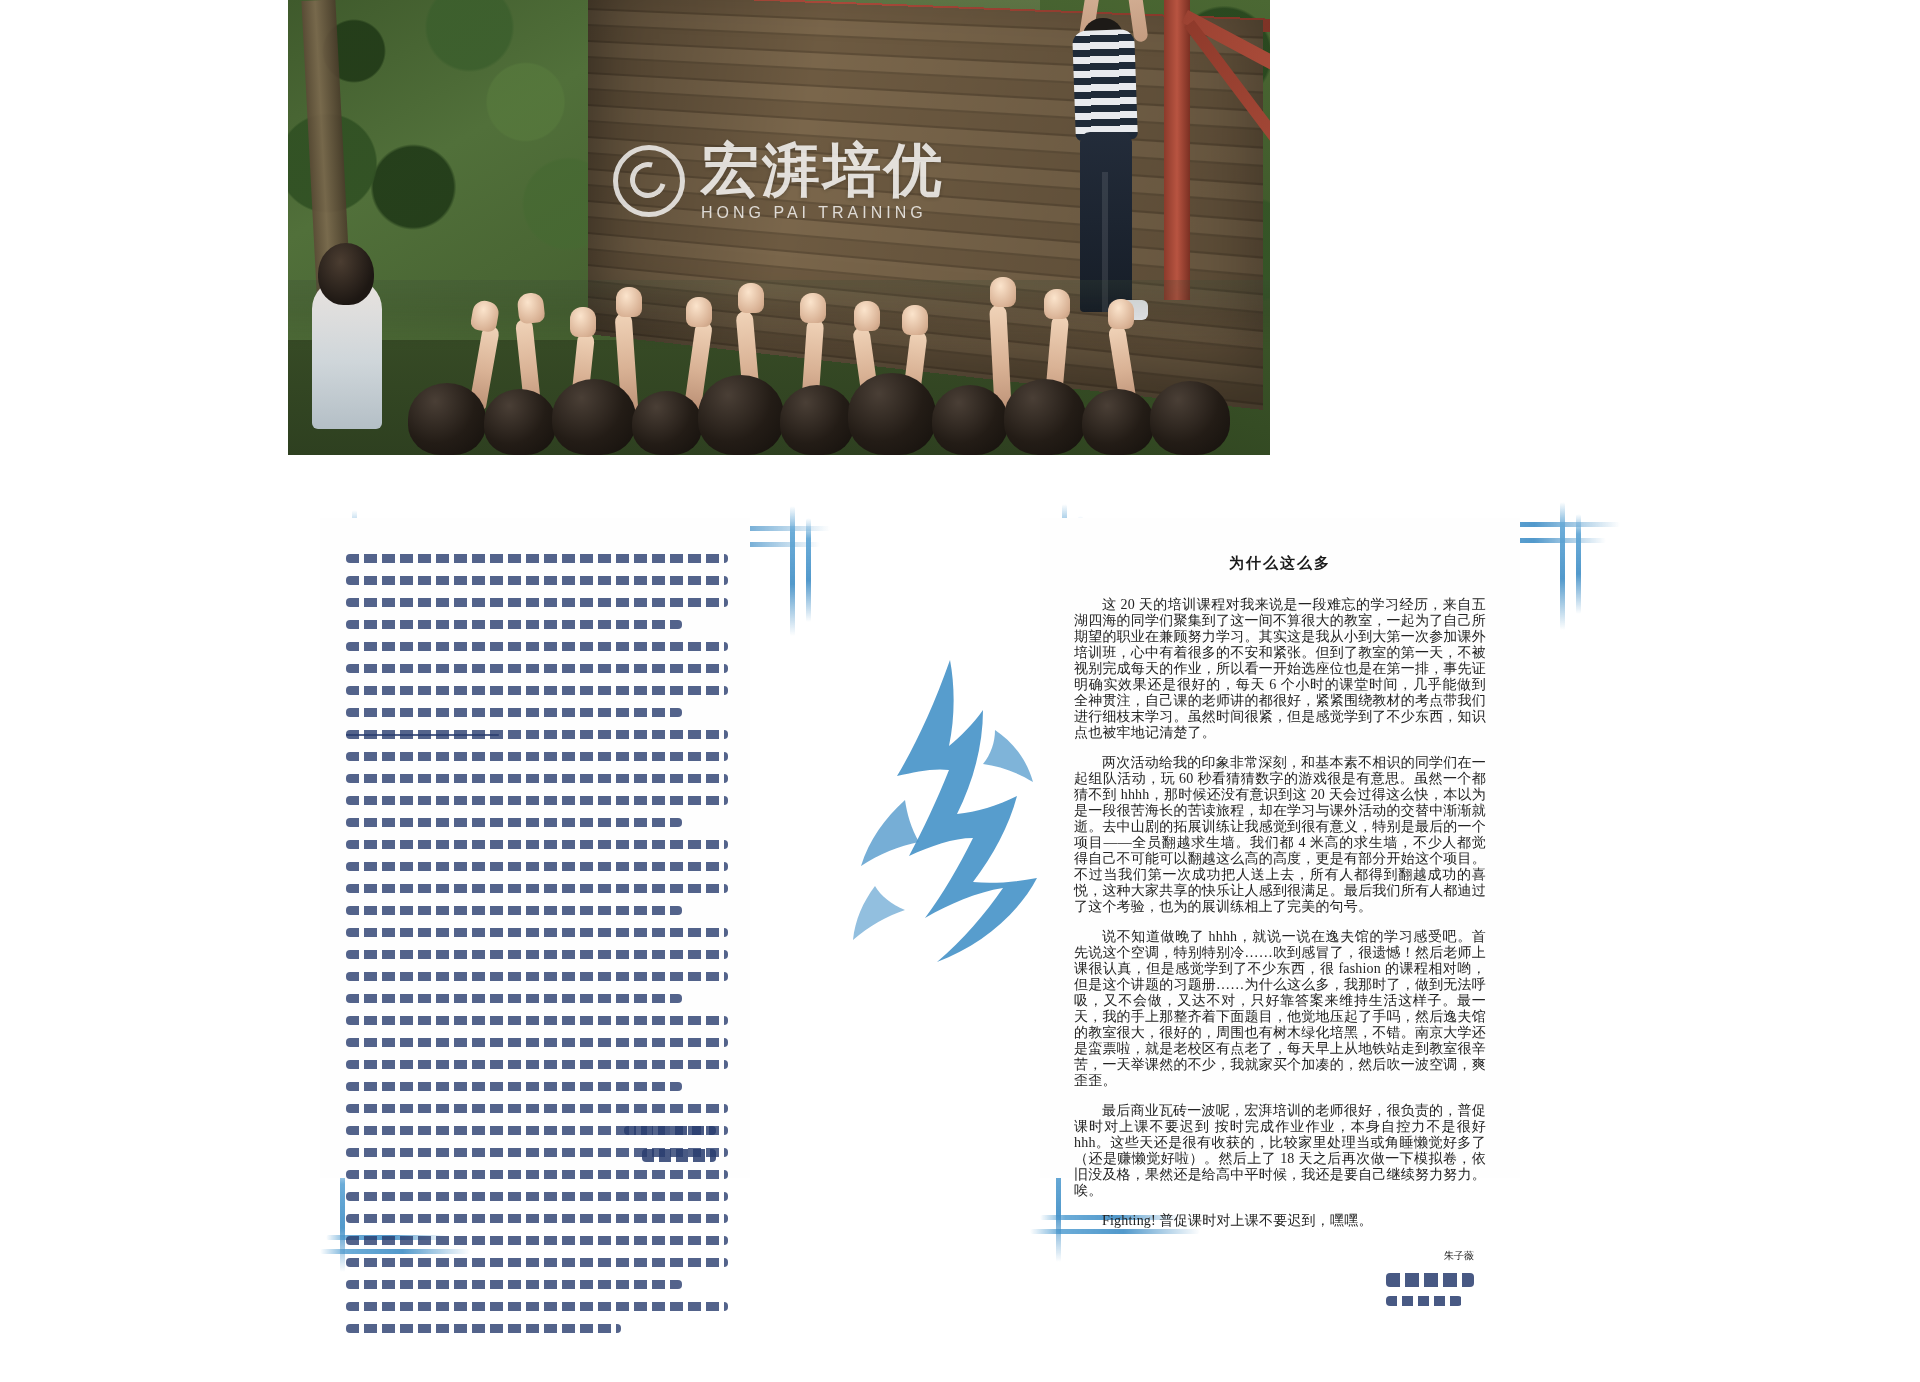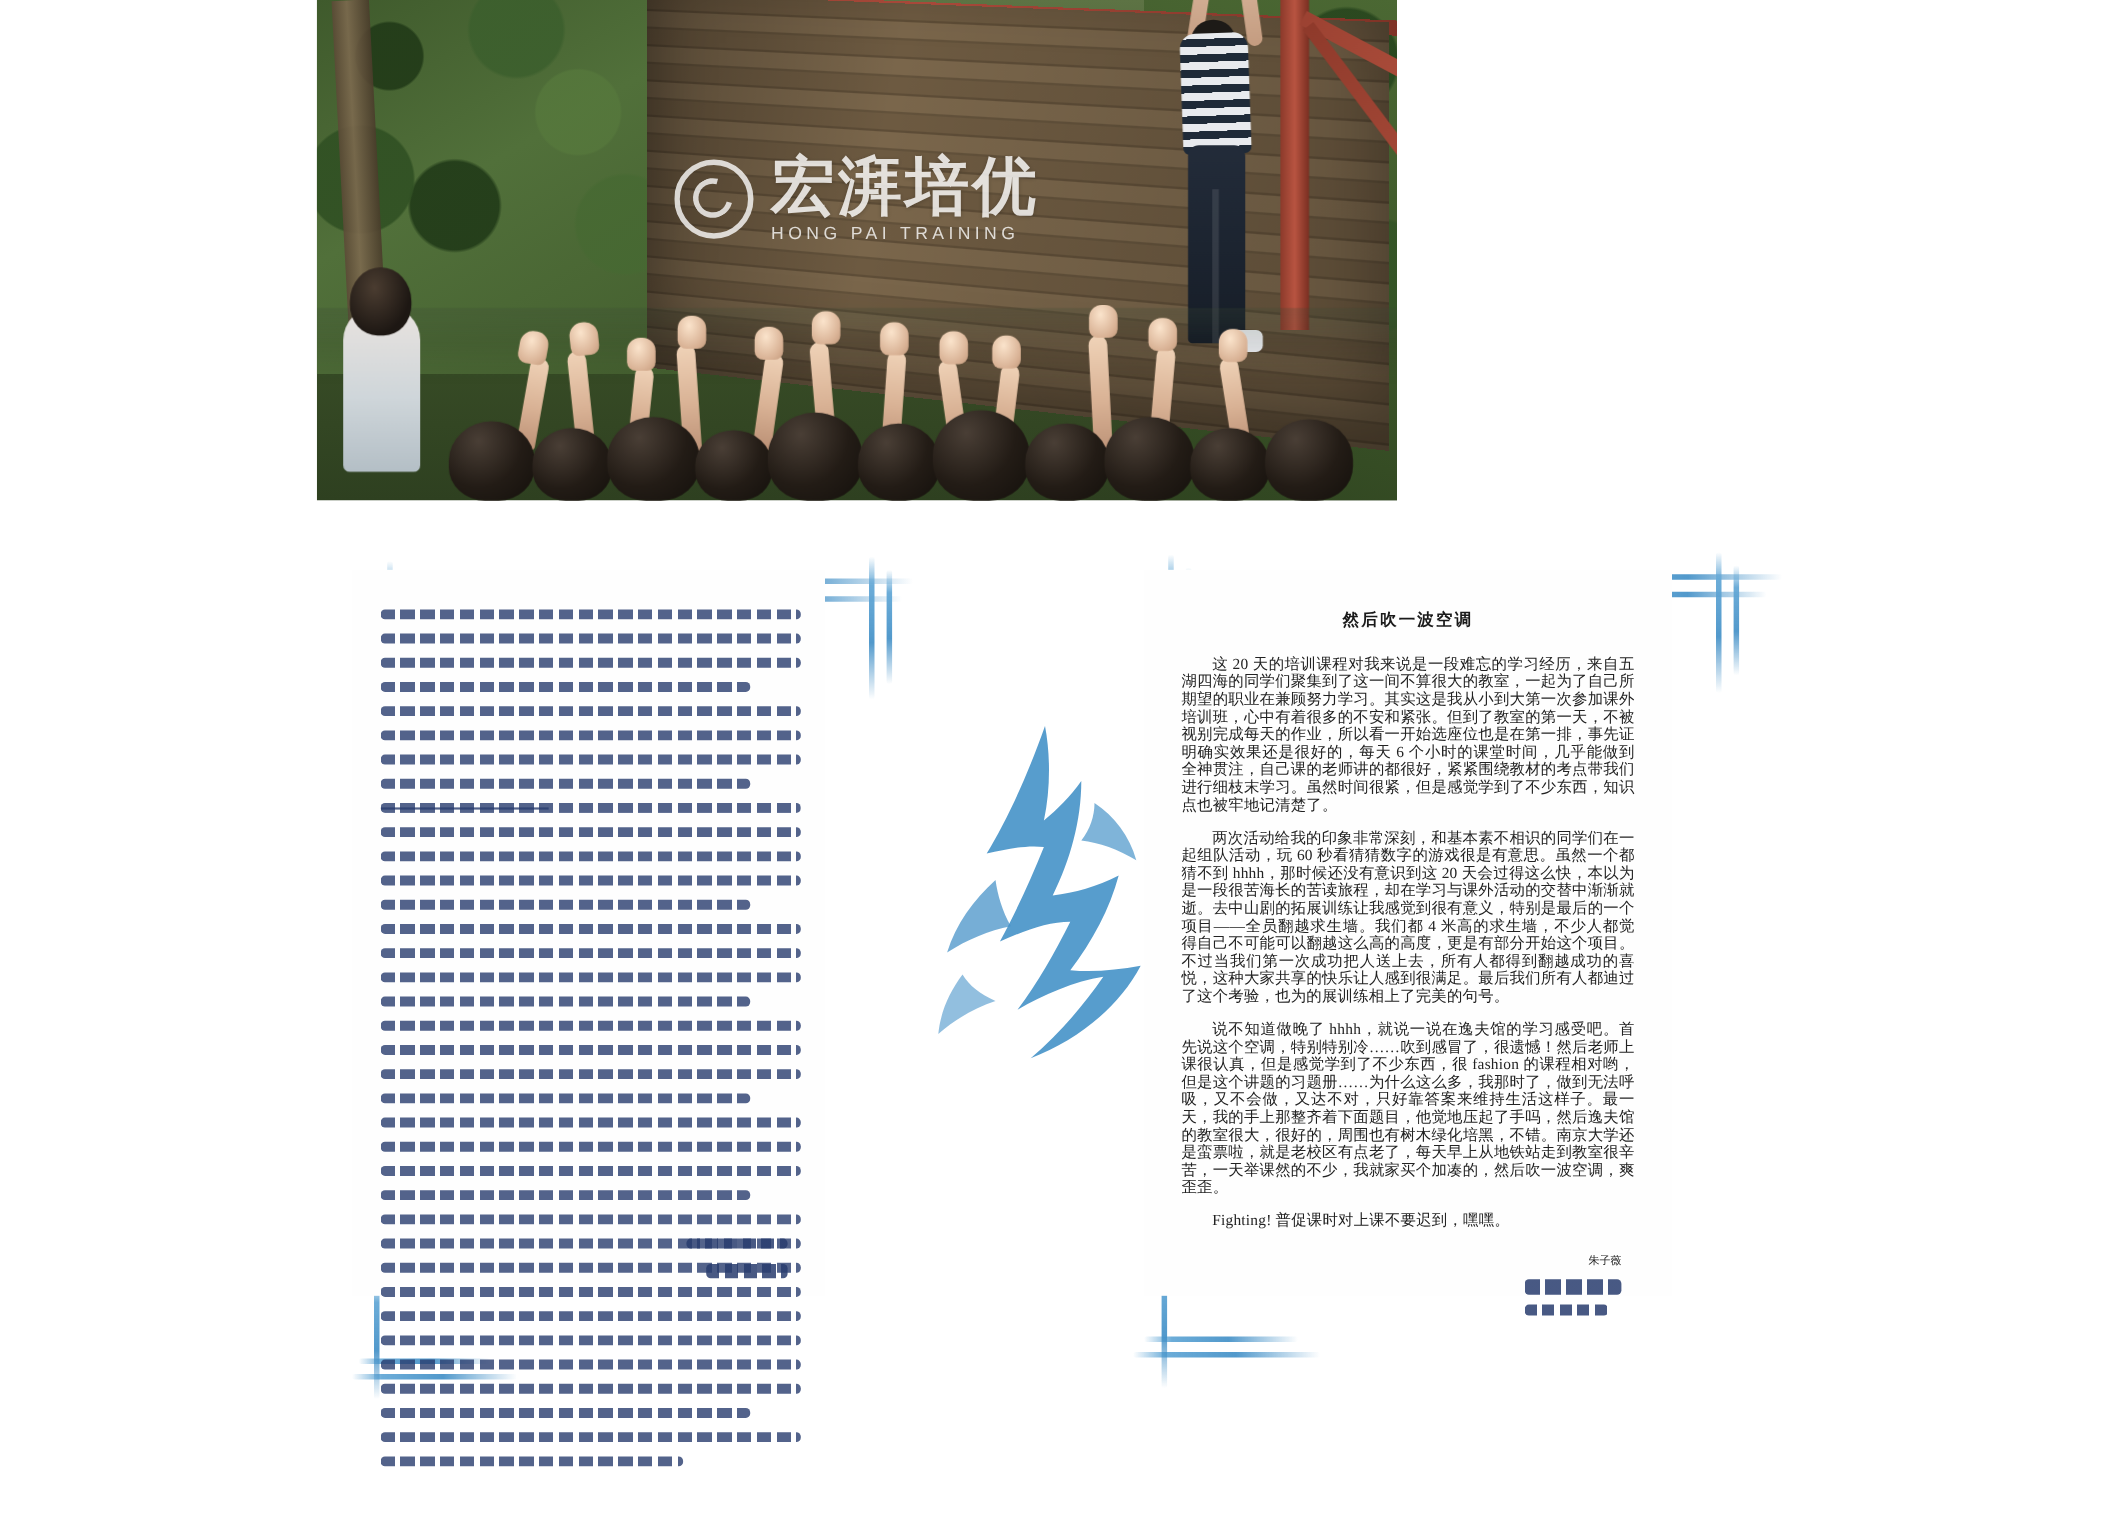--- a/index.html
+++ b/index.html
@@ -548,25 +548,26 @@
     </div>
     <div class="hand-sign">
       <div class="date-line"></div>
       <div class="name-line"></div>
       <div class="sr-only">2020.08.02</div>
       <div class="sr-only">朱湾伟</div>
     </div>
   </div>
 
   <div class="page page-right">
-    <div class="doc-title">然后吹一波空调</div>
+    <div class="doc-title">为什么这么多</div>
 
     <p class="doc-p">这 20 天的培训课程对我来说是一段难忘的学习经历，来自五湖四海的同学们聚集到了这一间不算很大的教室，一起为了自己所期望的职业在兼顾努力学习。其实这是我从小到大第一次参加课外培训班，心中有着很多的不安和紧张。但到了教室的第一天，不被视别完成每天的作业，所以看一开始选座位也是在第一排，事先证明确实效果还是很好的，每天 6 个小时的课堂时间，几乎能做到全神贯注，自己课的老师讲的都很好，紧紧围绕教材的考点带我们进行细枝末学习。虽然时间很紧，但是感觉学到了不少东西，知识点也被牢地记清楚了。</p>
     <p class="doc-p">两次活动给我的印象非常深刻，和基本素不相识的同学们在一起组队活动，玩 60 秒看猜猜数字的游戏很是有意思。虽然一个都猜不到 hhhh，那时候还没有意识到这 20 天会过得这么快，本以为是一段很苦海长的苦读旅程，却在学习与课外活动的交替中渐渐就逝。去中山剧的拓展训练让我感觉到很有意义，特别是最后的一个项目——全员翻越求生墙。我们都 4 米高的求生墙，不少人都觉得自己不可能可以翻越这么高的高度，更是有部分开始这个项目。不过当我们第一次成功把人送上去，所有人都得到翻越成功的喜悦，这种大家共享的快乐让人感到很满足。最后我们所有人都迪过了这个考验，也为的展训练相上了完美的句号。</p>
     <p class="doc-p">说不知道做晚了 hhhh，就说一说在逸夫馆的学习感受吧。首先说这个空调，特别特别冷……吹到感冒了，很遗憾！然后老师上课很认真，但是感觉学到了不少东西，很 fashion 的课程相对哟，但是这个讲题的习题册……为什么这么多，我那时了，做到无法呼吸，又不会做，又达不对，只好靠答案来维持生活这样子。最一天，我的手上那整齐着下面题目，他觉地压起了手吗，然后逸夫馆的教室很大，很好的，周围也有树木绿化培黑，不错。南京大学还是蛮票啦，就是老校区有点老了，每天早上从地铁站走到教室很辛苦，一天举课然的不少，我就家买个加凑的，然后吹一波空调，爽歪歪。</p>
+    <p class="doc-p">最后商业瓦砖一波呢，宏湃培训的老师很好，很负责的，普促课时对上课不要迟到 按时完成作业作业，本身自控力不是很好 hhh。这些天还是很有收获的，比较家里处理当或角睡懒觉好多了（还是赚懒觉好啦）。然后上了 18 天之后再次做一下模拟卷，依旧没及格，果然还是给高中平时候，我还是要自己继续努力努力。唉。</p>
     <p class="doc-p">Fighting! 普促课时对上课不要迟到，嘿嘿。</p>
 
     <div class="sign-block">
       <div class="sign-name">朱子薇</div>
       <div class="sign-hand">
         <div class="sh-name"></div>
         <div class="sh-date"></div>
         <div class="sr-only">朱子薇</div>
         <div class="sr-only">2020.8.2</div>
       </div>

